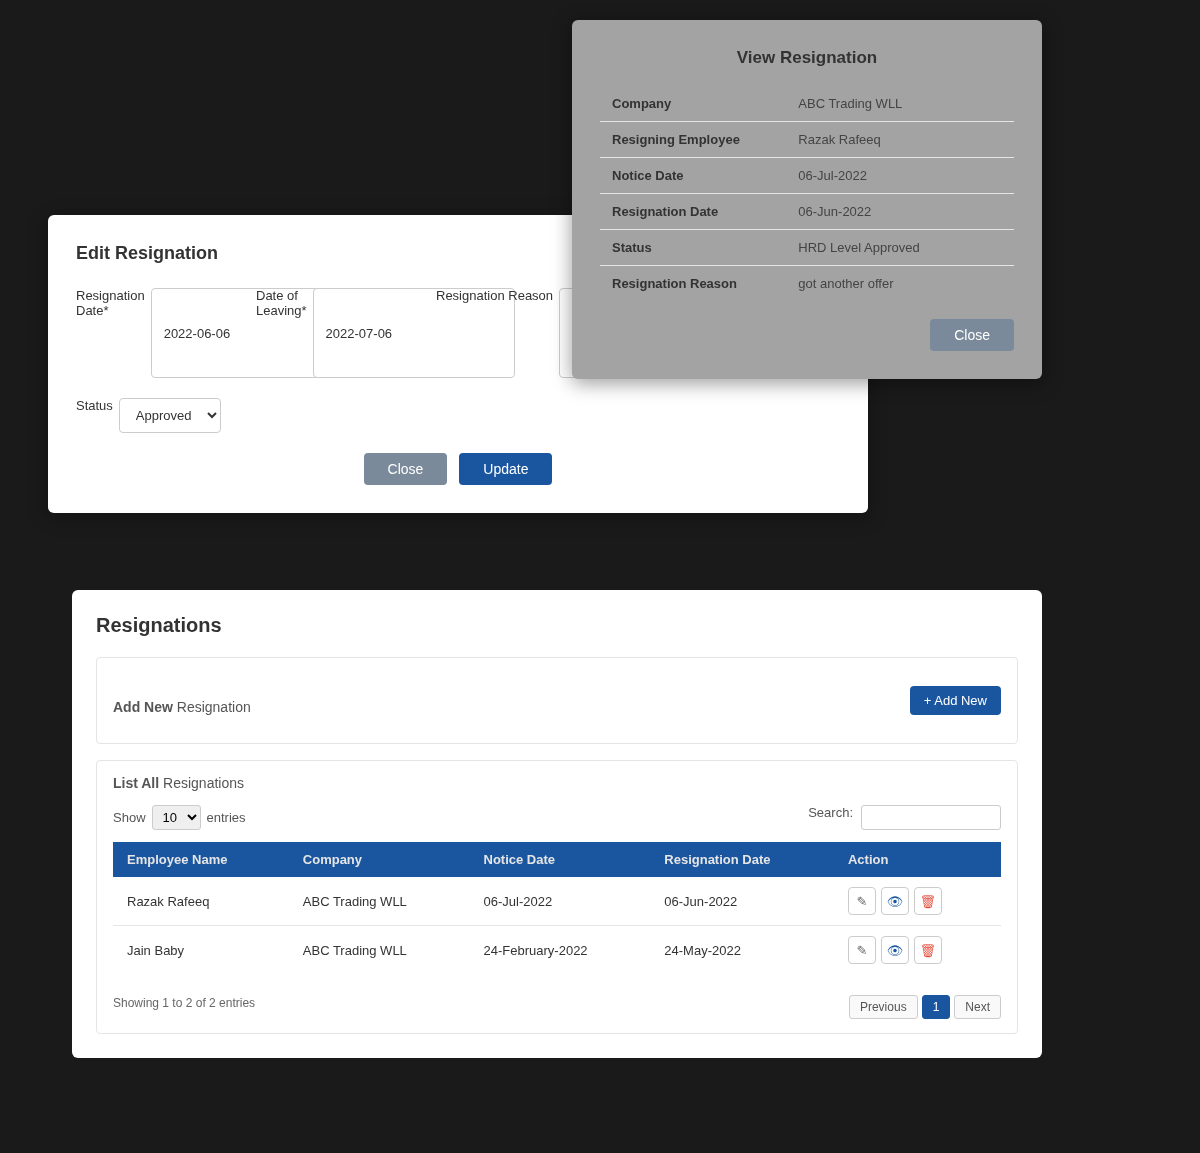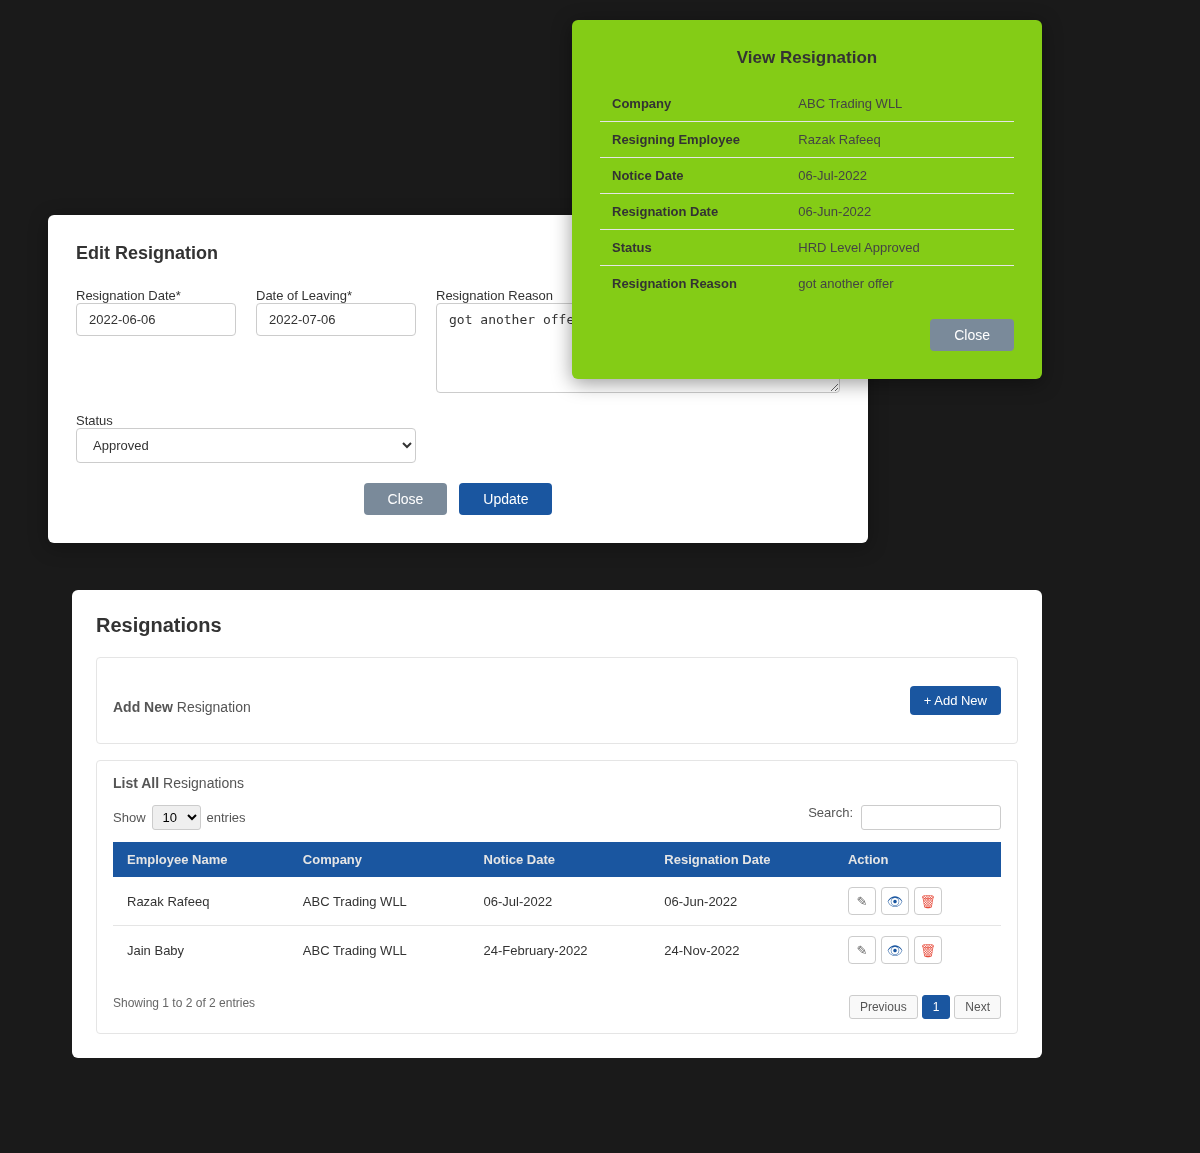--- a/index.html
+++ b/index.html
@@ -218,21 +218,21 @@
     }
 
     .form-row {
       display: flex;
       gap: 20px;
       margin-bottom: 20px;
     }
 
     .form-group {
       display: flex;
-      flex-direction: column;
+      gap: 6px;
     }
 
     .form-group label {
       font-size: 13px;
       color: #333;
       font-weight: 500;
     }
 
     .form-group input[type="text"] {
       border: 1px solid #ccc;
@@ -288,21 +288,21 @@
       color: #fff;
       border: none;
       border-radius: 4px;
       padding: 8px 24px;
       font-size: 14px;
       cursor: pointer;
     }
 
     
     .view-modal {
-      background: #84cc16;
+      background: #a3a3a3;
       border-radius: 6px;
       padding: 28px;
       position: absolute;
       left: 572px;
       top: 20px;
       width: 470px;
       box-shadow: 0 4px 20px rgba(0,0,0,0.4);
       z-index: 20;
     }
 
@@ -473,21 +473,21 @@
           <button class="action-btn edit" title="Edit">✎</button>
           <button class="action-btn view" title="View">👁</button>
           <button class="action-btn delete" title="Delete">🗑</button>
         </div>
       </td>
     </tr>
           <tr>
       <td>Jain Baby</td>
       <td>ABC Trading WLL</td>
       <td>24-February-2022</td>
-      <td>24-Nov-2022</td>
+      <td>24-May-2022</td>
       <td>
         <div class="action-btns">
           <button class="action-btn edit" title="Edit">✎</button>
           <button class="action-btn view" title="View">👁</button>
           <button class="action-btn delete" title="Delete">🗑</button>
         </div>
       </td>
     </tr>
         </tbody>
     </table>

